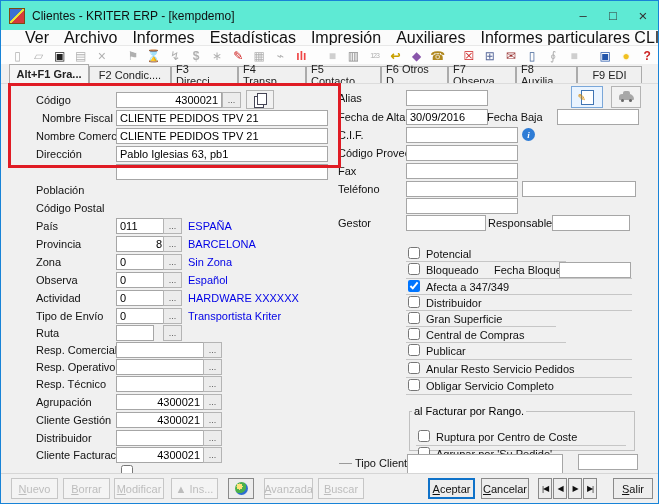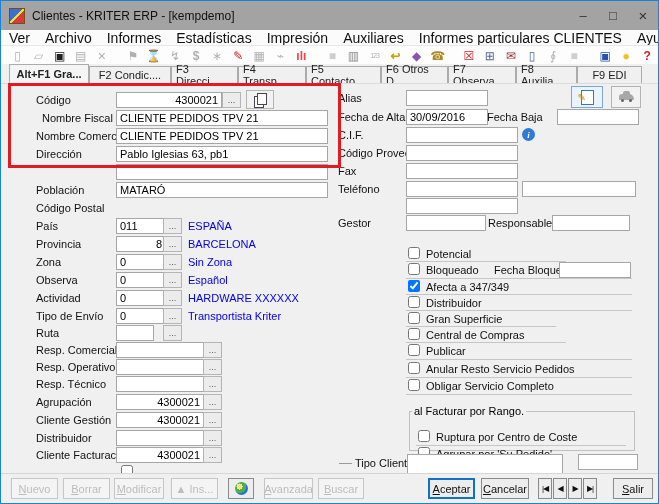--- a/index.html
+++ b/index.html
@@ -1,28 +1,28 @@
 <!DOCTYPE html>
 <html><head>
 <meta charset="utf-8">
 <style>
   html,body{margin:0;padding:0;background:#fff;}
   .window{position:relative;width:657px;height:502px;border:1px solid #1883d7;
     font-family:"Liberation Sans",sans-serif;background:#f0f0f0;overflow:hidden;}
   
-  .titlebar{position:absolute;left:0;top:0;right:0;height:29px;background:#a3a3a3;display:flex;align-items:center;}
+  .titlebar{position:absolute;left:0;top:0;right:0;height:29px;background:#5eead4;display:flex;align-items:center;}
   .app-icon{width:14px;height:14px;margin:0 7px 0 8px;border:1px solid #7d4a12;
     background:linear-gradient(135deg,#3b6fd4 45%,#e8e23a 45%,#e8e23a 55%,#d43b3b 55%);}
   .title{font-size:12px;color:#111;}
   .tspace{flex:1;}
   .wbtn{width:30px;height:28px;display:flex;align-items:center;justify-content:center;
     font-size:13px;color:#333;cursor:default;}
   
   .menubar{position:absolute;left:0;top:29px;right:0;height:15px;background:#fbfbfb;
-    display:flex;align-items:center;gap:15px;padding-left:8px;font-size:14px;color:#111;}
+    display:flex;align-items:center;gap:15px;padding-left:24px;font-size:16px;color:#111;}
   .menubar span{white-space:nowrap;}
   
   .toolbar{position:absolute;left:0;top:44px;right:0;height:19px;background:#fdfdfd;
     border-top:1px solid #e8e8e8;display:flex;align-items:center;padding-left:6px;}
   .tbi{width:22px;height:17px;display:flex;align-items:center;justify-content:center;
     font-size:12px;line-height:1;cursor:default;}
   .gapl{margin-left:10px;}
   .tiny{font-size:7px;letter-spacing:-1px;}
   
   .tabstrip{position:absolute;left:0;top:63px;right:0;height:19px;background:#f0f0f0;
@@ -155,21 +155,20 @@
 
     <div class="lab" style="left:35px;top:46px">Nombre Comercial</div>
     <input class="fld" style="left: 115px; top: 44px; width: 204px;" value="CLIENTE PEDIDOS TPV 21">
 
     <div class="lab" style="left:35px;top:64px">Dirección</div>
     <input class="fld" style="left: 115px; top: 62px; width: 204px;" value="Pablo Iglesias 63, pb1">
 
     <input class="fld" style="left: 115px; top: 80px; width: 204px;" value="">
 
     <div class="lab" style="left:35px;top:100px">Población</div>
-    <input class="fld" style="left: 115px; top: 98px; width: 204px;" value="MATARÓ">
 
     <div class="lab" style="left:35px;top:118px">Código Postal</div>
 
     <div class="lab" style="left:35px;top:136px">País</div>
     <input class="fld" style="left: 115px; top: 134px; width: 42px;" value="011">
     <button class="dots" style="left:162px;top:134px">...</button>
     <span class="blue" style="left:187px;top:136px">ESPAÑA</span>
 
     <div class="lab" style="left:35px;top:154px">Provincia</div>
     <input class="fld ra" style="left: 115px; top: 152px; width: 42px;" value="8">

